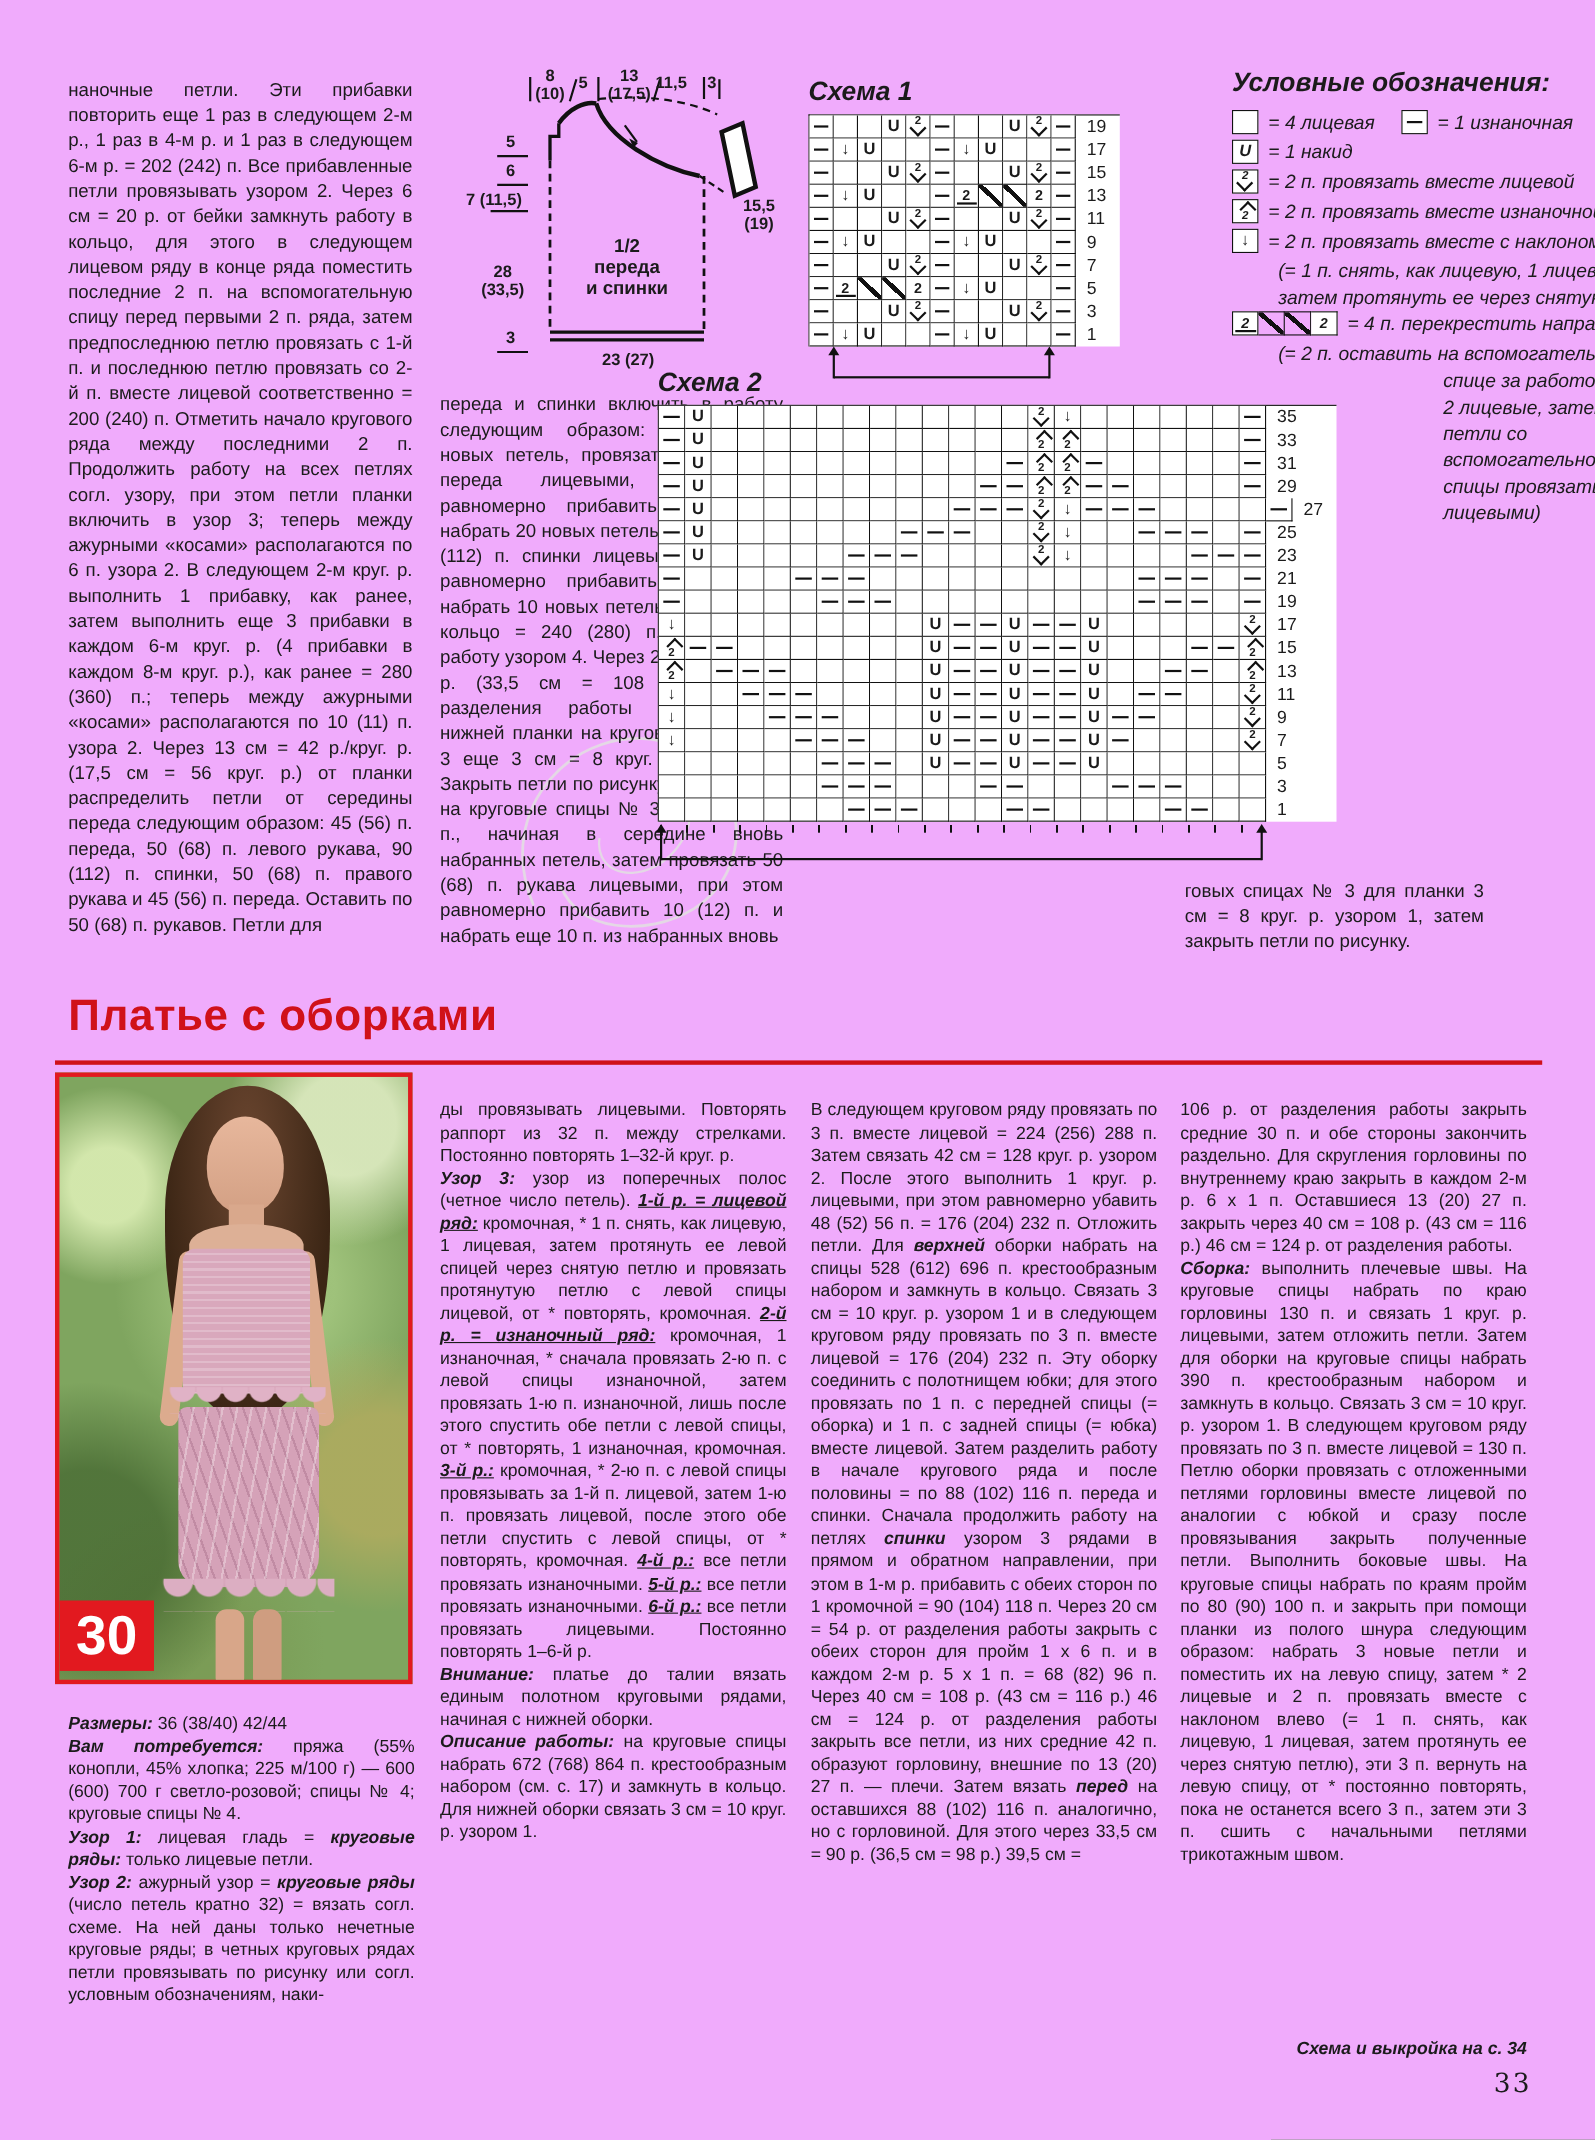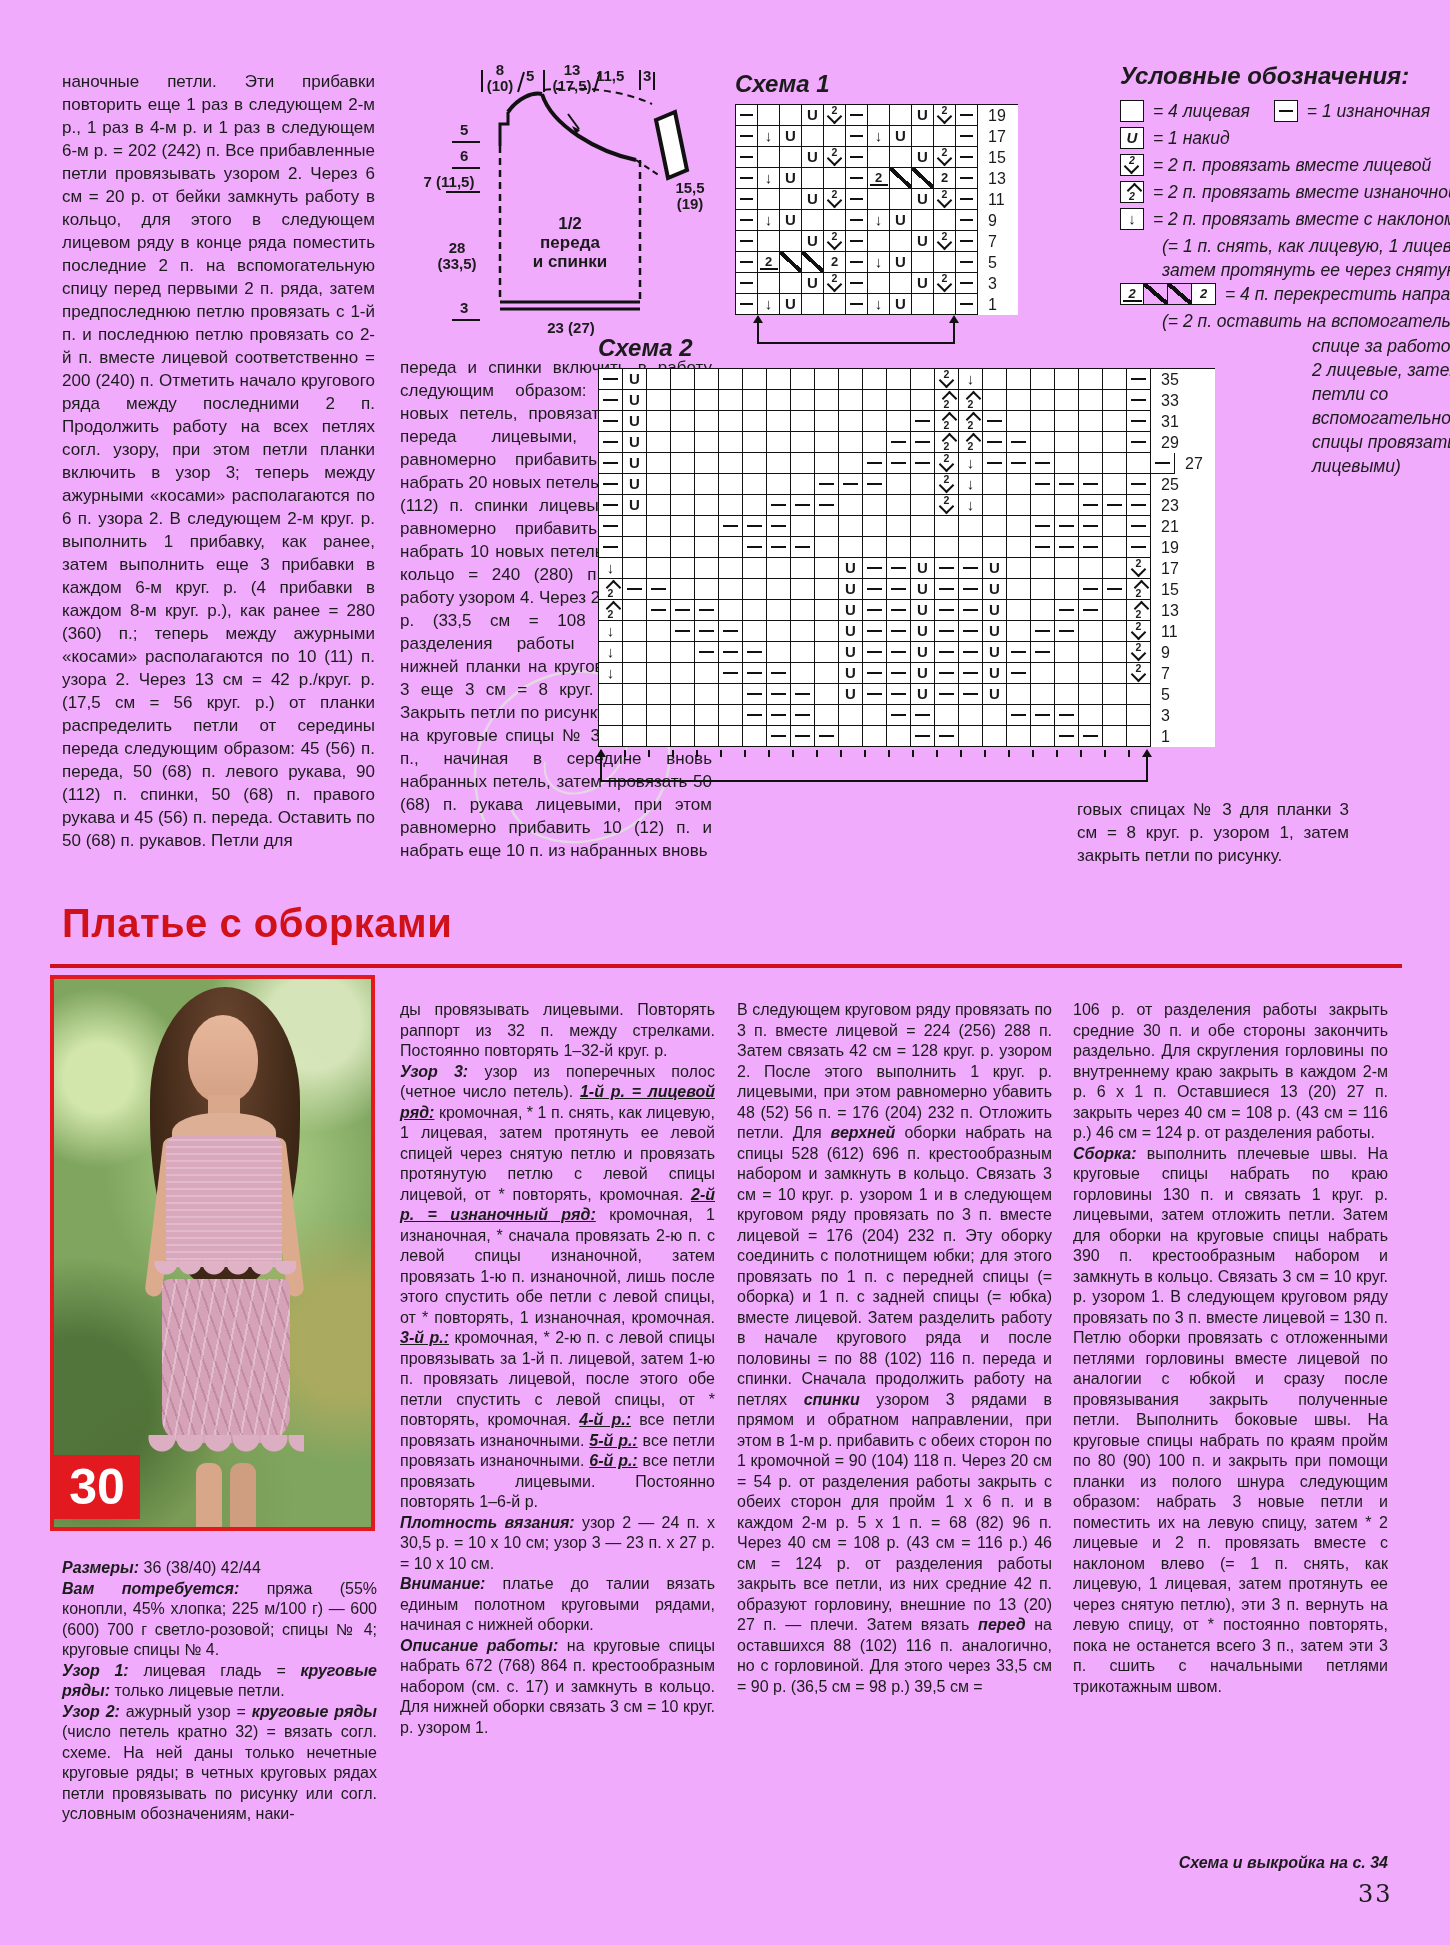--- a/index.html
+++ b/index.html
@@ -846,21 +846,20 @@
 
   <div class="bcol" style="left:62px;top:1558px;">
       <p><span class="b">Размеры:</span><span> 36 (38/40) 42/44</span></p>
       <p><span class="b">Вам потребуется:</span><span> пряжа (55% конопли, 45% хлопка; 225 м/100 г) — 600 (600) 700 г светло-розовой; спицы № 4; круговые спицы № 4.</span></p>
       <p><span class="b">Узор 1:</span><span> лицевая гладь = </span><span class="b">круговые ряды:</span><span> только лицевые петли.</span></p>
       <p><span class="b">Узор 2:</span><span> ажурный узор = </span><span class="b">круговые ряды</span><span> (число петель кратно 32) = вязать согл. схеме. На ней даны только нечетные круговые ряды; в четных круговых рядах петли провязывать по рисунку или согл. условным обозначениям, наки-</span></p>
     </div>
   <div class="bcol" style="left:400px;">
       <p><span>ды провязывать лицевыми. Повторять раппорт из 32 п. между стрелками. Постоян­но повторять 1–32-й круг. р.</span></p>
       <p><span class="b">Узор 3:</span><span> узор из поперечных полос (четное число петель). </span><span class="b u">1-й р. = лицевой ряд:</span><span> кромочная, * 1 п. снять, как лицевую, 1 лицевая, затем протянуть ее левой спицей через снятую петлю и провязать протянутую петлю с левой спицы лицевой, от * повторять, кромочная. </span><span class="b u">2-й р. = изнаночный ряд:</span><span> кромочная, 1 изнаночная, * сначала провязать 2-ю п. с левой спицы изнаночной, затем провязать 1-ю п. изнаночной, лишь после этого спустить обе петли с левой спицы, от * повторять, 1 изнаночная, кромочная. </span><span class="b u">3-й р.:</span><span> кромочная, * 2-ю п. с левой спицы провязывать за 1-й п. лицевой, затем 1-ю п. провязать лицевой, после этого обе петли спустить с левой спицы, от * повторять, кромочная. </span><span class="b u">4-й р.:</span><span> все петли провязать изнаночными. </span><span class="b u">5-й р.:</span><span> все петли провязать изнаночными. </span><span class="b u">6-й р.:</span><span> все петли провязать лицевыми. Постоянно повторять 1–6-й р.</span></p>
-      <p><span class="b">Плотность вязания:</span><span> узор 2 — 24 п. х 30,5 р. = 10 х 10 см; узор 3 — 23 п. х 27 р. = 10 х 10 см.</span></p>
       <p><span class="b">Внимание:</span><span> платье до талии вязать единым полотном круговыми рядами, начиная с нижней оборки.</span></p>
       <p><span class="b">Описание работы:</span><span> на круговые спицы набрать 672 (768) 864 п. крестообразным набором (см. с. 17) и замкнуть в кольцо. Для нижней оборки связать 3 см = 10 круг. р. узором 1.</span></p>
     </div>
   <div class="bcol" style="left:737px;">
       <p><span>В следующем круговом ряду провязать по 3 п. вместе лицевой = 224 (256) 288 п. Затем связать 42 см = 128 круг. р. узором 2. После этого выполнить 1 круг. р. лицевыми, при этом равномерно убавить 48 (52) 56 п. = 176 (204) 232 п. Отложить петли. Для </span><span class="b">верхней</span><span> оборки набрать на спицы 528 (612) 696 п. крестообразным набором и замкнуть в кольцо. Связать 3 см = 10 круг. р. узором 1 и в следующем круговом ряду провязать по 3 п. вместе лицевой = 176 (204) 232 п. Эту оборку соединить с полотнищем юбки; для этого провязать по 1 п. с передней спицы (= оборка) и 1 п. с задней спицы (= юбка) вместе лицевой. Затем разделить работу в начале кругового ряда и после половины = по 88 (102) 116 п. переда и спинки. Сначала продолжить работу на петлях </span><span class="b">спинки</span><span> узором 3 рядами в прямом и обратном направлении, при этом в 1-м р. прибавить с обеих сторон по 1 кромочной = 90 (104) 118 п. Через 20 см = 54 р. от разделения работы закрыть с обеих сторон для пройм 1 х 6 п. и в каждом 2-м р. 5 х 1 п. = 68 (82) 96 п. Через 40 см = 108 р. (43 см = 116 р.) 46 см = 124 р. от разделения работы закрыть все петли, из них средние 42 п. образуют горловину, внешние по 13 (20) 27 п. — плечи. Затем вязать </span><span class="b">перед</span><span> на оставшихся 88 (102) 116 п. аналогично, но с горловиной. Для этого через 33,5 см = 90 р. (36,5 см = 98 р.) 39,5 см =</span></p>
     </div>
   <div class="bcol" style="left:1073px;">
   <p><span>106 р. от разделения работы закрыть средние 30 п. и обе стороны закончить раздельно. Для скругления горловины по внутреннему краю закрыть в каждом 2-м р. 6 х 1 п. Оставшиеся 13 (20) 27 п. закрыть через 40 см = 108 р. (43 см = 116 р.) 46 см = 124 р. от разделения работы.</span></p>
       <p><span class="b">Сборка:</span><span> выполнить плечевые швы. На круговые спицы набрать по краю горловины 130 п. и связать 1 круг. р. лицевыми, затем отложить петли. Затем для оборки на круговые спицы набрать 390 п. крестообразным набором и замкнуть в кольцо. Связать 3 см = 10 круг. р. узором 1. В следующем круговом ряду провязать по 3 п. вместе лицевой = 130 п. Петлю оборки провязать с отложенными петлями горловины вместе лицевой по аналогии с юбкой и сразу после провязывания закрыть полученные петли. Выполнить боковые швы. На круговые спицы набрать по краям пройм по 80 (90) 100 п. и закрыть при помощи планки из полого шнура следующим образом: набрать 3 новые петли и поместить их на левую спицу, затем * 2 лицевые и 2 п. провязать вместе с наклоном влево (= 1 п. снять, как лицевую, 1 лицевая, затем протянуть ее через снятую петлю), эти 3 п. вернуть на левую спицу, от * постоянно повторять, пока не останется всего 3 п., затем эти 3 п. сшить с начальными петлями трикотажным швом.</span></p>
     </div>

